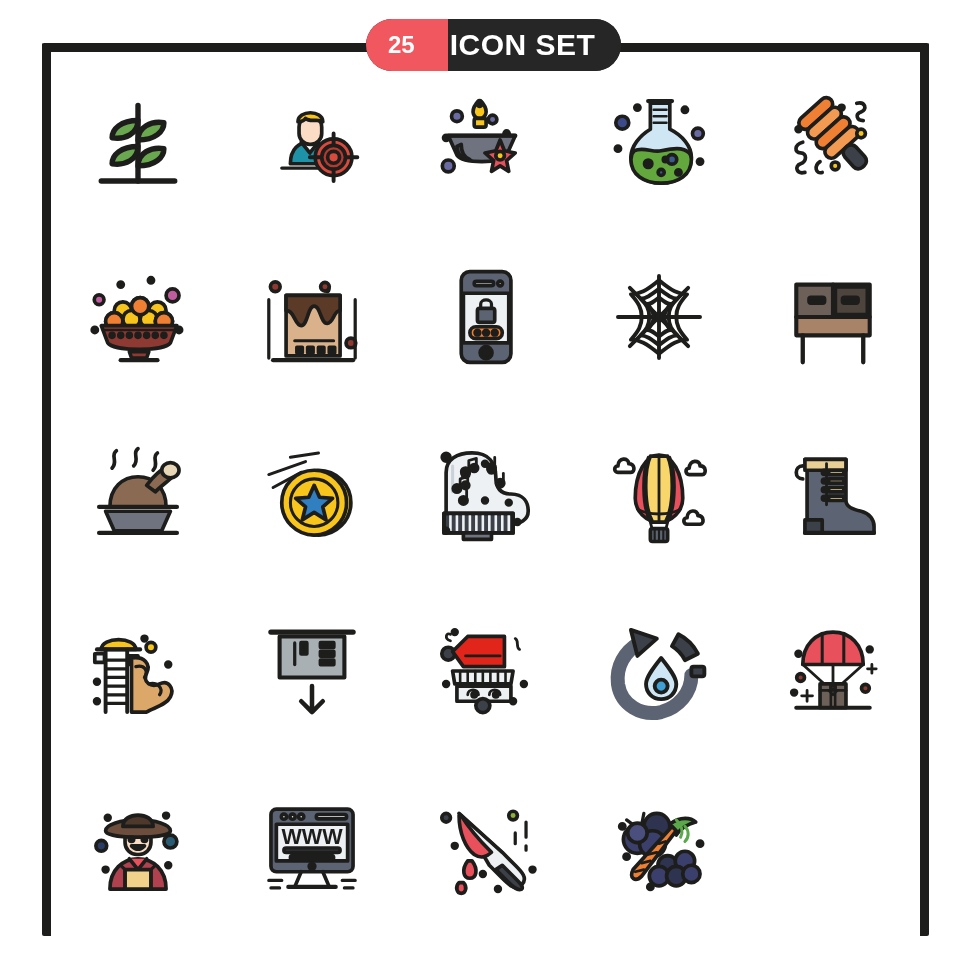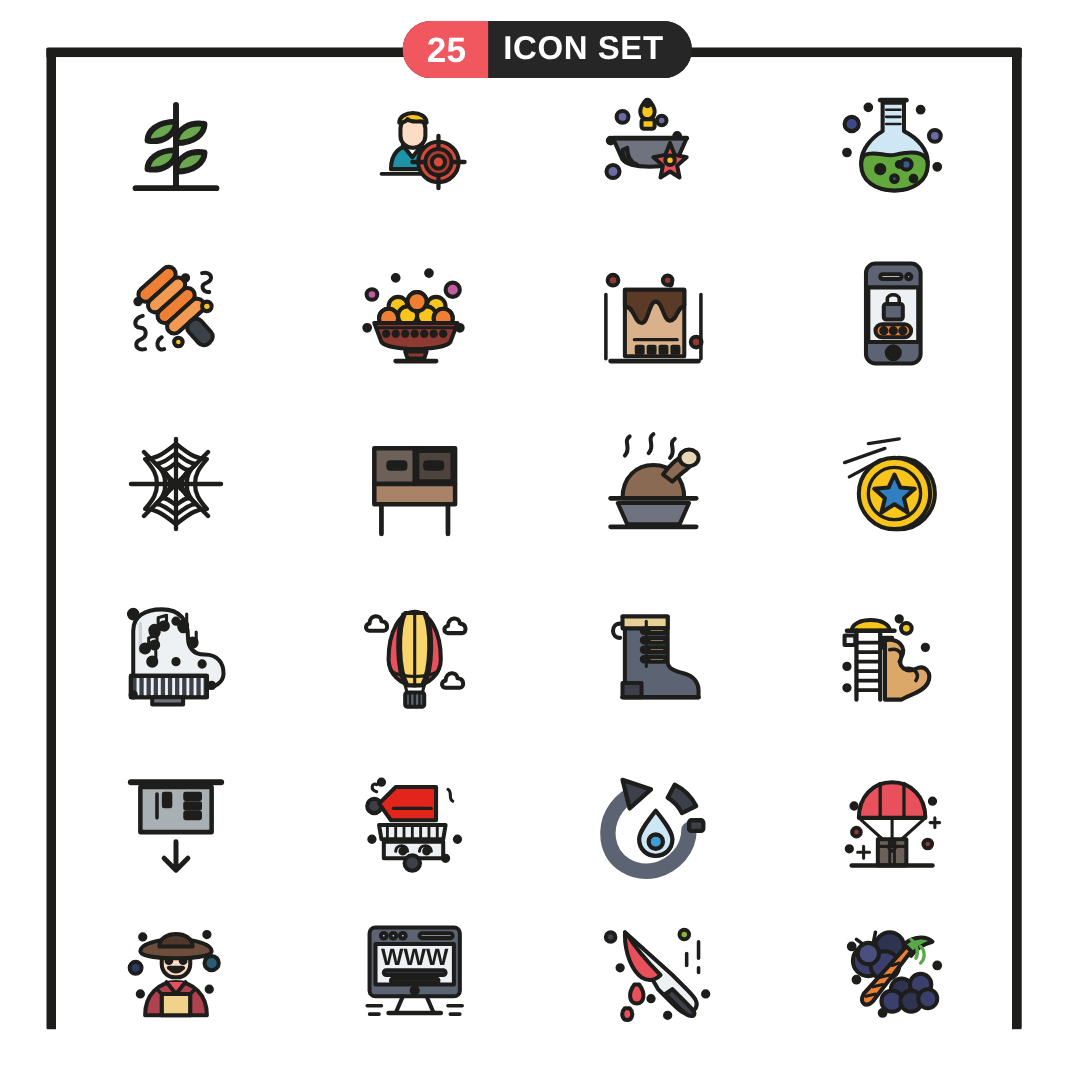--- a/index.html
+++ b/index.html
@@ -33,43 +33,43 @@
     display:flex;
     align-items:stretch;
     border-radius:26px;
     overflow:hidden;
     background:#262626;
     z-index:5;
   }
   .badge-count{
     background:#f0575e;
     color:#ffffff;
-    font-size:32px;
+    font-size:24px;
     font-weight:bold;
     display:flex;align-items:center;justify-content:center;
-    padding:0 20px 0 22px;
+    padding:0 33px 0 22px;
     letter-spacing:0px;
   }
   .badge-title{
     background:#262626;
     color:#ffffff;
     font-size:30px;
     font-weight:bold;
     display:flex;align-items:center;justify-content:center;
-    padding:0 26px 0 14px;
+    padding:0 26px 0 2px;
     letter-spacing:0.5px;
   }
 
   
   .grid{
     position:absolute;
     left:51px; top:52px;
     width:869px; height:884px;
     display:grid;
-    grid-template-columns:repeat(4,1fr);
+    grid-template-columns:repeat(5,1fr);
     grid-template-rows:repeat(5,1fr);
     box-sizing:border-box;
   }
   .cell{
     display:flex;
     align-items:center;
     justify-content:center;
   }
   .cell svg{display:block;}
 </style>

